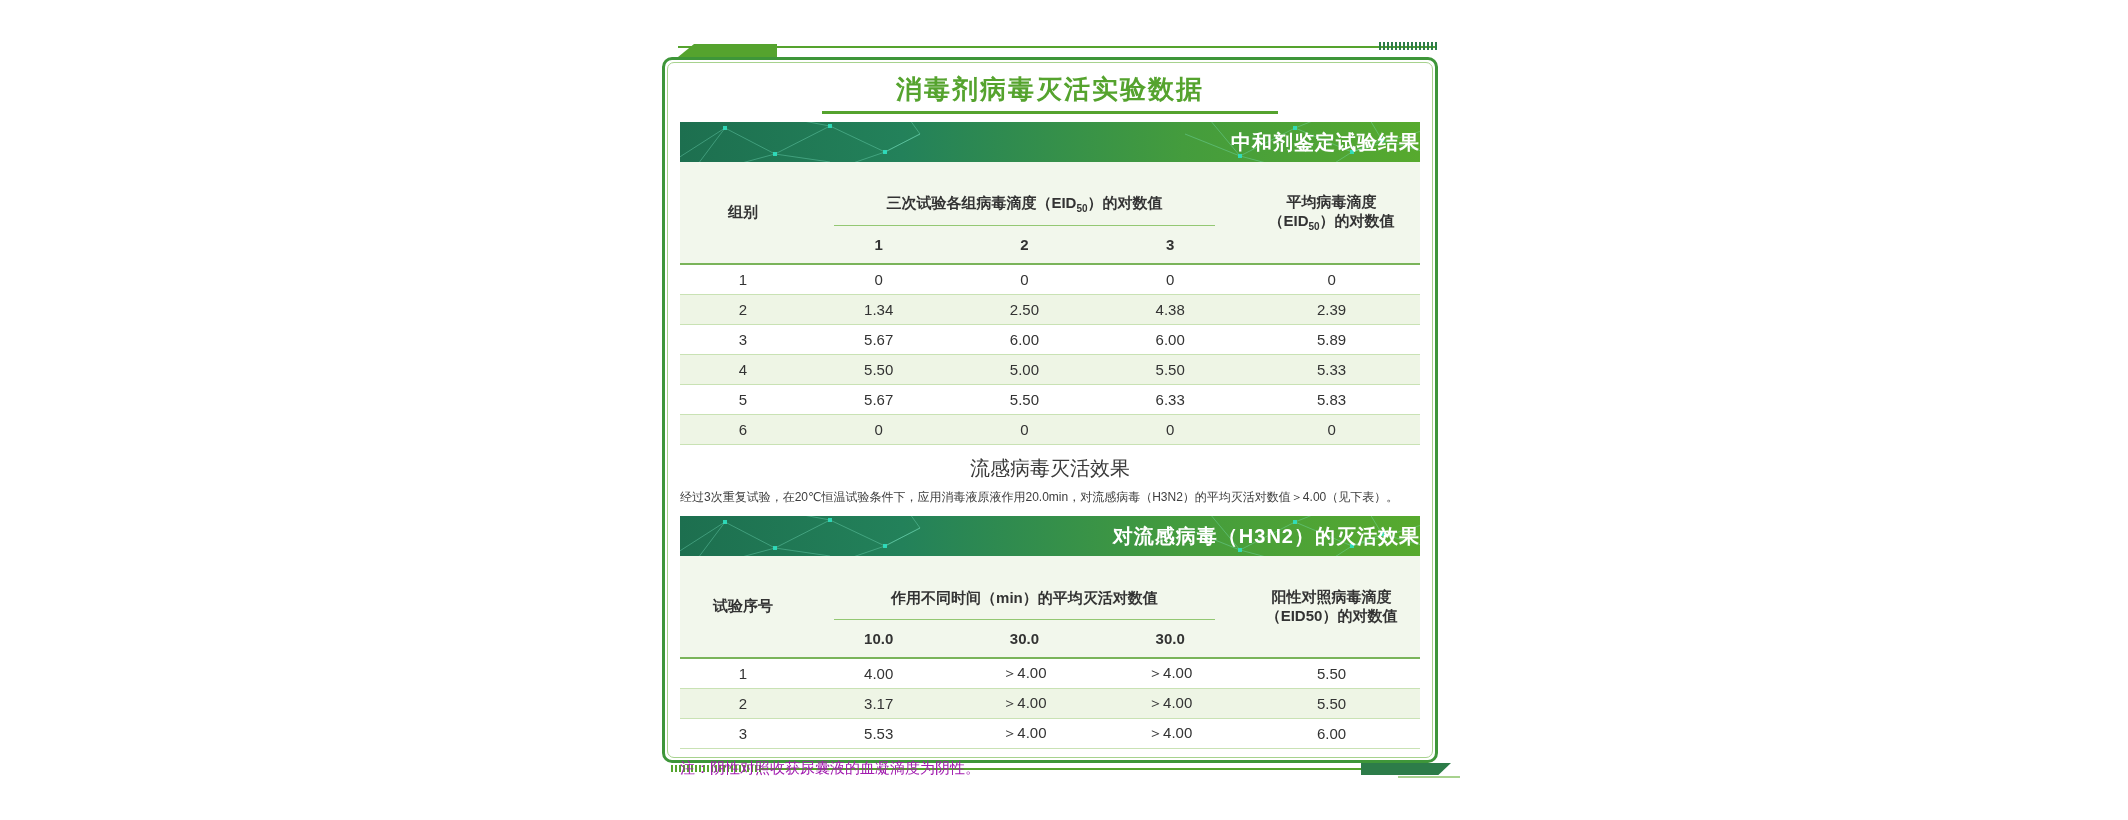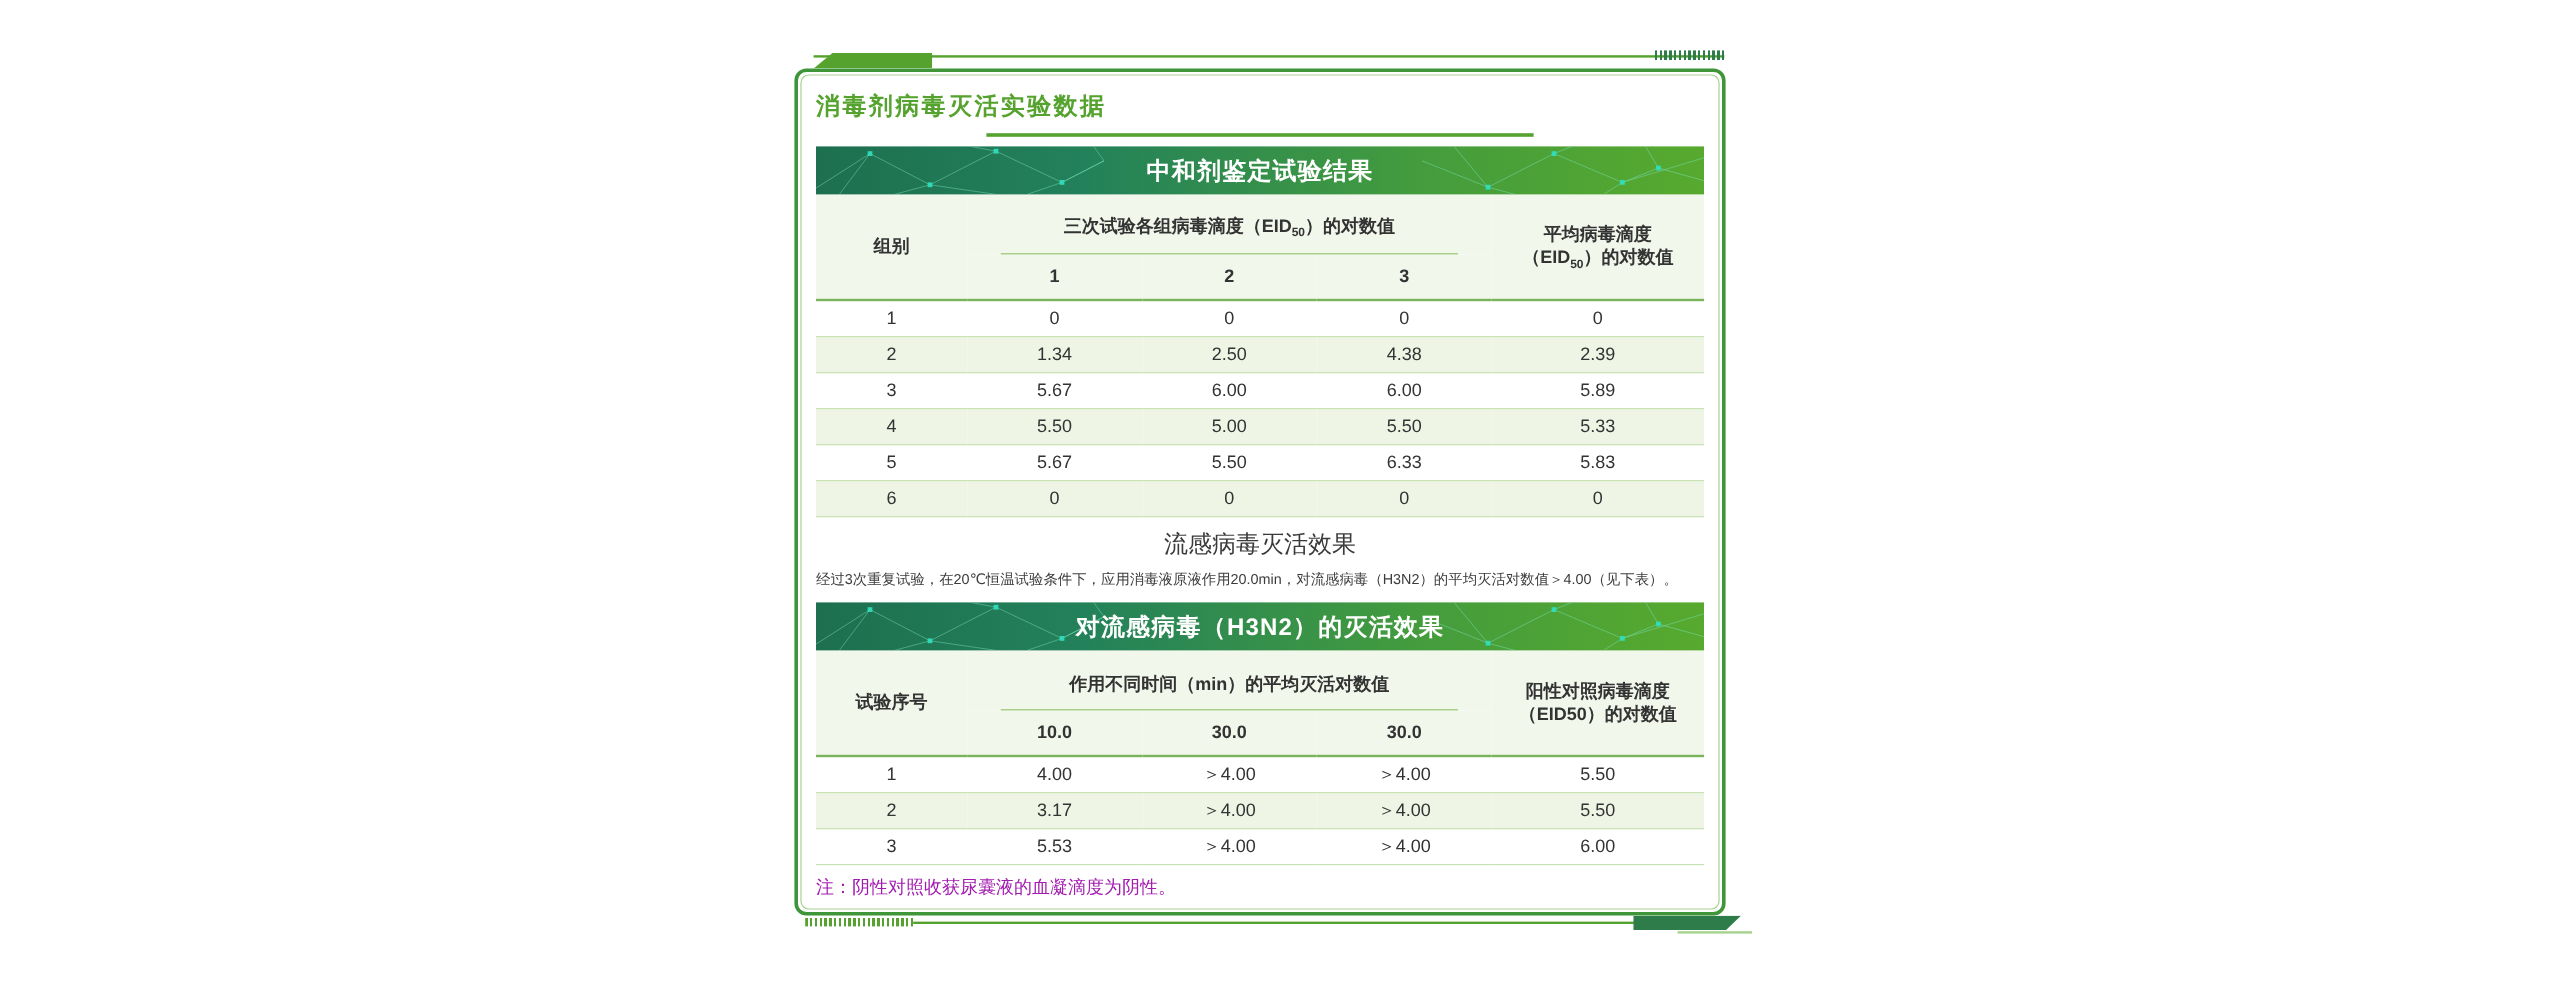--- a/index.html
+++ b/index.html
@@ -28,41 +28,41 @@
     position:absolute;left:662px;top:57px;width:770px;height:700px;
     background:#fff;border:3px solid #3e9639;border-radius:10px;z-index:1;
   }
   .card::before{
     content:"";position:absolute;left:2px;top:2px;right:2px;bottom:2px;
     border:1px solid #a7d28e;border-radius:7px;pointer-events:none;
   }
   .card-content{position:relative;padding:12px 15px 0;z-index:2;}
 
   .page-title{
-    margin-top:2px;font-size:20px;font-weight:700;
+    margin-top:2px;text-align:center;font-size:26px;font-weight:700;
     color:var(--accent,#55a32e);letter-spacing:2px;line-height:30px;
   }
   .title-underline{width:456px;height:3px;background:var(--accent,#55a32e);margin:7px auto 0;}
 
   
   .banner{
     position:relative;margin-top:8px;height:40px;overflow:hidden;
     background:linear-gradient(90deg,var(--banner_left,#1d6f4f) 0%,#23815a 30%,#449c3d 68%,var(--banner_right,#57aa2e) 100%);
-    display:flex;align-items:center;justify-content:center;
+    display:flex;align-items:center;justify-content:flex-end;
   }
   .banner-label{position:relative;z-index:2;color:var(--banner_text,#fff);font-size:20px;font-weight:700;letter-spacing:1px;}
   .banner svg{position:absolute;left:0;top:0;width:100%;height:100%;z-index:1;}
 
   
   table{width:100%;border-collapse:collapse;table-layout:fixed;font-size:15px;color:var(--text,#333);}
   thead{background:var(--header_bg,#f2f7ec);}
   th{font-weight:600;text-align:center;padding:0;}
   td{text-align:center;padding:0;}
   .th-rowspan{vertical-align:middle;border-bottom:2px solid var(--header_line,#7ab45a);}
-  .th-span{vertical-align:bottom;height:50px;}
+  .th-span{vertical-align:bottom;height:64px;}
   .span-inner{display:block;margin:0 28px;padding:0 0 11px;border-bottom:1px solid #94c873;}
   tr.sub-row th{height:37px;border-bottom:2px solid var(--header_line,#7ab45a);font-weight:600;}
   tbody td{height:29px;border-bottom:1px solid var(--line,#c9e2b4);}
   tbody tr:nth-child(even){background:var(--row_alt_bg,#eef5e5);}
   sub{font-size:10px;}
 
   
   .section-heading{margin-top:9px;font-size:20px;font-weight:500;color:#3a3a3a;line-height:28px;text-align:center;}
   .section-paragraph{margin-top:4px;font-size:12px;line-height:23px;color:#3c3c3c;}
   .table-note{margin-top:9px;font-size:15px;color:#a21caf;line-height:20px;}

